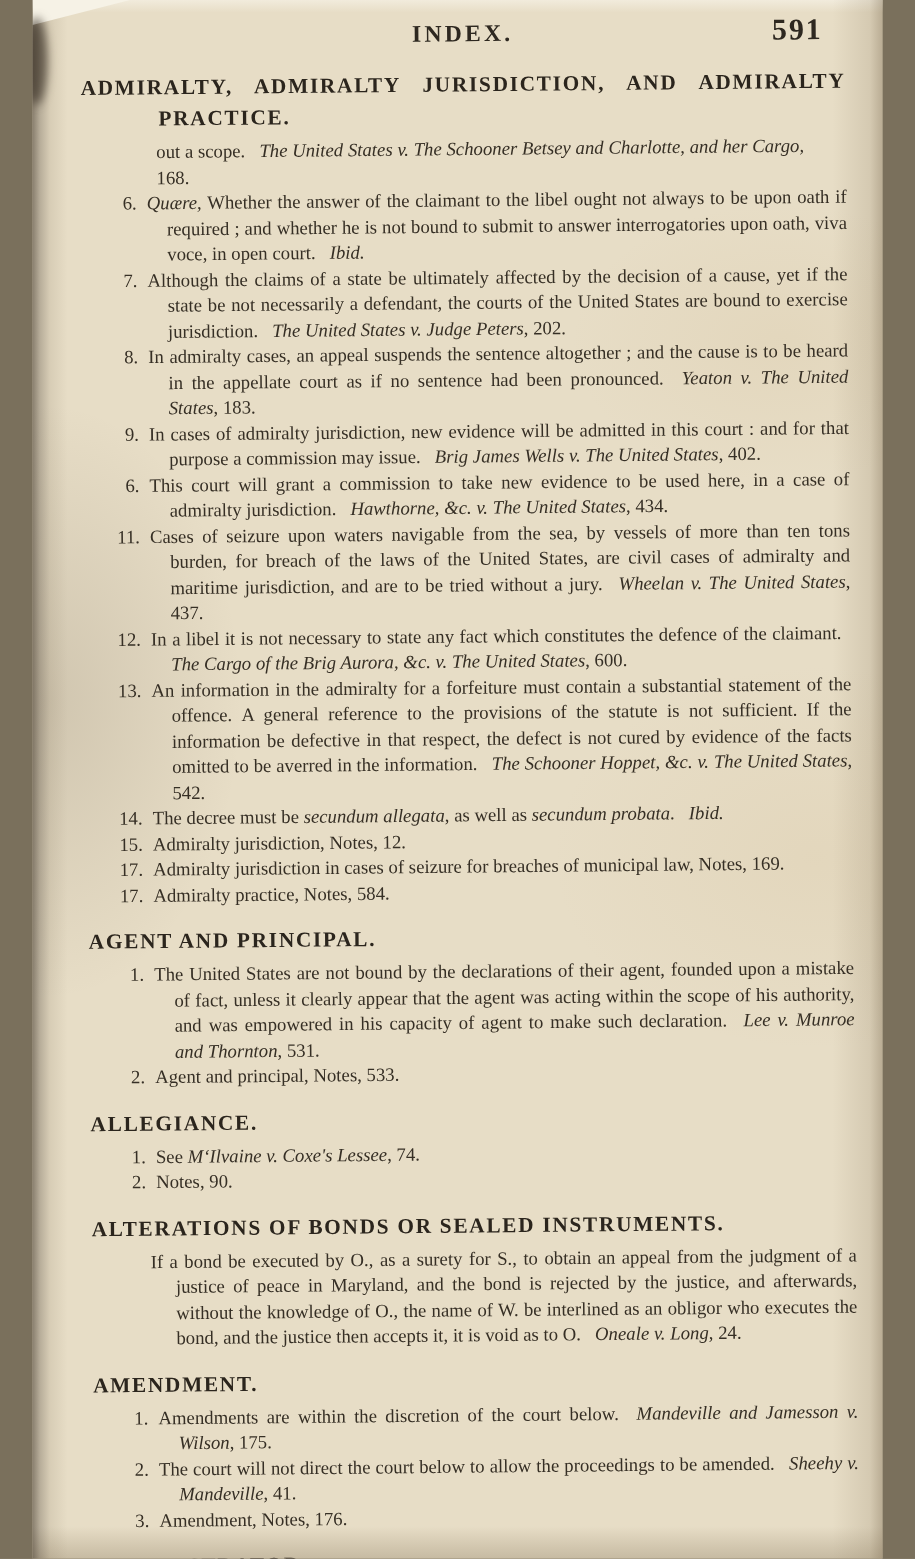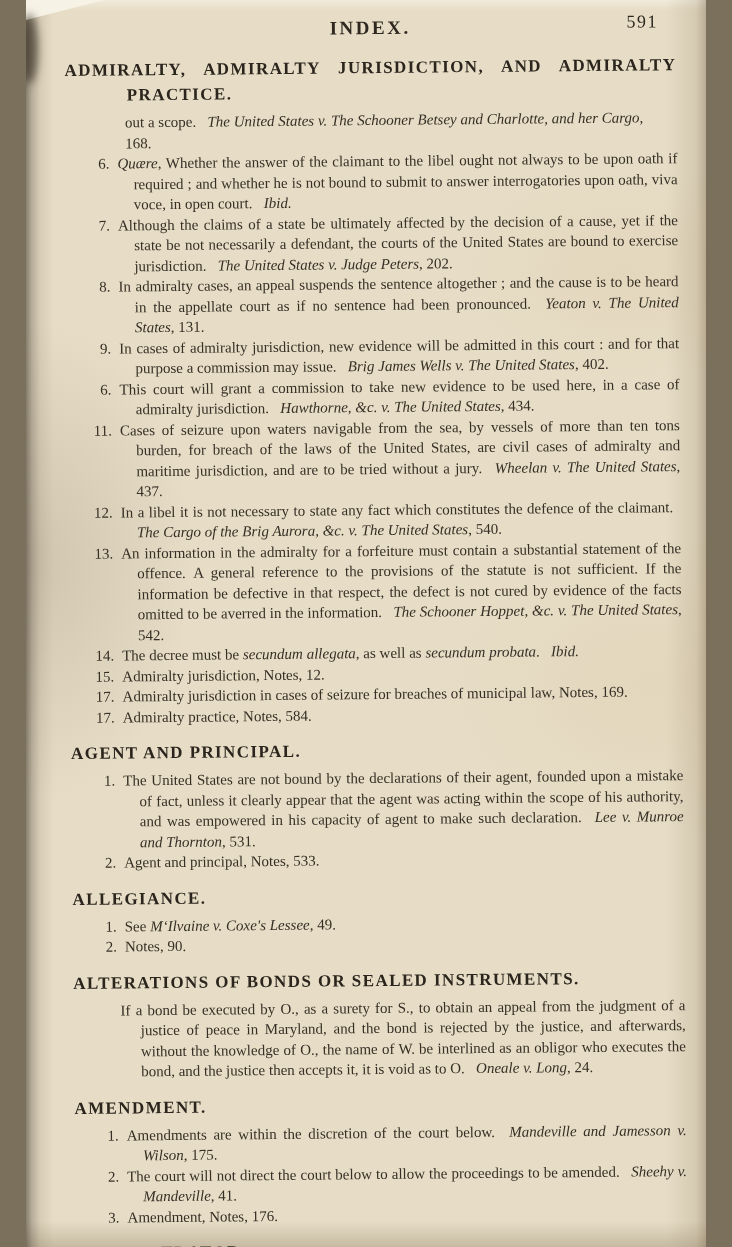--- a/index.html
+++ b/index.html
@@ -37,21 +37,21 @@
     transform-origin:0 0;
   }
   .page-header { position:relative; height:26px; margin-bottom:12px; }
   .page-title {
     position:absolute; left:50%; transform:translateX(-50%);
     margin:0; font-size:19px; font-weight:bold; letter-spacing:2.5px;
     color:#2e2820;
   }
   .page-number {
     position:absolute; right:18px; top:-3px;
-    font-size:18px; font-weight:normal; letter-spacing:1.5px;
+    font-size:24px; font-weight:bold; letter-spacing:1.5px;
     color:#2e2820;
   }
   .section-heading {
     margin:13px 0 5px 0;
     font-size:17px; font-weight:bold; letter-spacing:1.4px;
     line-height:25px;
     padding-left:62px; text-indent:-62px;
     text-align:justify;
     color:#2b251d;
   }
@@ -81,39 +81,39 @@
       <h1 class="page-title">INDEX.</h1>
       <span class="page-number">591</span>
     </div>
     <main id="sections">
         <section class="index-section">
           <h2 class="section-heading">ADMIRALTY, ADMIRALTY JURISDICTION, AND ADMIRALTY PRACTICE.</h2>
           <div class="entry entry-continuation"><span class="entry-text">out a scope.  </span><span class="case-name">The United States v. The Schooner Betsey and Charlotte, and her Cargo,</span><span class="entry-text">
 168.</span></div>
           <div class="entry entry-numbered"><span class="entry-number">6.</span><span class="case-name">Quære,</span><span class="entry-text"> Whether the answer of the claimant to the libel ought not always to be upon oath if required ; and whether he is not bound to submit to answer interrogatories upon oath, viva voce, in open court.  </span><span class="case-name">Ibid.</span></div>
           <div class="entry entry-numbered"><span class="entry-number">7.</span><span class="entry-text">Although the claims of a state be ultimately affected by the decision of a cause, yet if the state be not necessarily a defendant, the courts of the United States are bound to exercise jurisdiction.  </span><span class="case-name">The United States v. Judge Peters</span><span class="entry-text">, 202.</span></div>
-          <div class="entry entry-numbered"><span class="entry-number">8.</span><span class="entry-text">In admiralty cases, an appeal suspends the sentence altogether ; and the cause is to be heard in the appellate court as if no sentence had been pronounced.  </span><span class="case-name">Yeaton v. The United States</span><span class="entry-text">, 131.</span></div>
+          <div class="entry entry-numbered"><span class="entry-number">8.</span><span class="entry-text">In admiralty cases, an appeal suspends the sentence altogether ; and the cause is to be heard in the appellate court as if no sentence had been pronounced.  </span><span class="case-name">Yeaton v. The United States</span><span class="entry-text">, 183.</span></div>
           <div class="entry entry-numbered"><span class="entry-number">9.</span><span class="entry-text">In cases of admiralty jurisdiction, new evidence will be admitted in this court : and for that purpose a commission may issue.  </span><span class="case-name">Brig James Wells v. The United States</span><span class="entry-text">, 402.</span></div>
           <div class="entry entry-numbered"><span class="entry-number">6.</span><span class="entry-text">This court will grant a commission to take new evidence to be used here, in a case of admiralty jurisdiction.  </span><span class="case-name">Hawthorne, &amp;c. v. The United States</span><span class="entry-text">, 434.</span></div>
           <div class="entry entry-numbered"><span class="entry-number">11.</span><span class="entry-text">Cases of seizure upon waters navigable from the sea, by vessels of more than ten tons burden, for breach of the laws of the United States, are civil cases of admiralty and maritime jurisdiction, and are to be tried without a jury.  </span><span class="case-name">Wheelan v. The United States</span><span class="entry-text">, 437.</span></div>
-          <div class="entry entry-numbered"><span class="entry-number">12.</span><span class="entry-text">In a libel it is not necessary to state any fact which constitutes the defence of the claimant. </span><span class="case-name">The Cargo of the Brig Aurora, &amp;c. v. The United States</span><span class="entry-text">, 540.</span></div>
+          <div class="entry entry-numbered"><span class="entry-number">12.</span><span class="entry-text">In a libel it is not necessary to state any fact which constitutes the defence of the claimant. </span><span class="case-name">The Cargo of the Brig Aurora, &amp;c. v. The United States</span><span class="entry-text">, 600.</span></div>
           <div class="entry entry-numbered"><span class="entry-number">13.</span><span class="entry-text">An information in the admiralty for a forfeiture must contain a substantial statement of the offence. A general reference to the provisions of the statute is not sufficient. If the information be defective in that respect, the defect is not cured by evidence of the facts omitted to be averred in the information.  </span><span class="case-name">The Schooner Hoppet, &amp;c. v. The United States</span><span class="entry-text">, 542.</span></div>
           <div class="entry entry-numbered"><span class="entry-number">14.</span><span class="entry-text">The decree must be </span><span class="case-name">secundum allegata</span><span class="entry-text">, as well as </span><span class="case-name">secundum probata</span><span class="entry-text">.  </span><span class="case-name">Ibid.</span></div>
           <div class="entry entry-numbered"><span class="entry-number">15.</span><span class="entry-text">Admiralty jurisdiction, Notes, 12.</span></div>
           <div class="entry entry-numbered"><span class="entry-number">17.</span><span class="entry-text">Admiralty jurisdiction in cases of seizure for breaches of municipal law, Notes, 169.</span></div>
           <div class="entry entry-numbered"><span class="entry-number">17.</span><span class="entry-text">Admiralty practice, Notes, 584.</span></div>
         </section>
         <section class="index-section">
           <h2 class="section-heading">AGENT AND PRINCIPAL.</h2>
           <div class="entry entry-numbered"><span class="entry-number">1.</span><span class="entry-text">The United States are not bound by the declarations of their agent, founded upon a mistake of fact, unless it clearly appear that the agent was acting within the scope of his authority, and was empowered in his capacity of agent to make such declaration.  </span><span class="case-name">Lee v. Munroe and Thornton</span><span class="entry-text">, 531.</span></div>
           <div class="entry entry-numbered"><span class="entry-number">2.</span><span class="entry-text">Agent and principal, Notes, 533.</span></div>
         </section>
         <section class="index-section">
           <h2 class="section-heading">ALLEGIANCE.</h2>
-          <div class="entry entry-numbered"><span class="entry-number">1.</span><span class="entry-text">See </span><span class="case-name">M‘Ilvaine v. Coxe's Lessee</span><span class="entry-text">, 49.</span></div>
+          <div class="entry entry-numbered"><span class="entry-number">1.</span><span class="entry-text">See </span><span class="case-name">M‘Ilvaine v. Coxe's Lessee</span><span class="entry-text">, 74.</span></div>
           <div class="entry entry-numbered"><span class="entry-number">2.</span><span class="entry-text">Notes, 90.</span></div>
         </section>
         <section class="index-section">
           <h2 class="section-heading">ALTERATIONS OF BONDS OR SEALED INSTRUMENTS.</h2>
           <div class="entry entry-paragraph"><span class="entry-text">If a bond be executed by O., as a surety for S., to obtain an appeal from the judgment of a justice of peace in Maryland, and the bond is rejected by the justice, and afterwards, without the knowledge of O., the name of W. be interlined as an obligor who executes the bond, and the justice then accepts it, it is void as to O.  </span><span class="case-name">Oneale v. Long</span><span class="entry-text">, 24.</span></div>
         </section>
         <section class="index-section">
           <h2 class="section-heading">AMENDMENT.</h2>
           <div class="entry entry-numbered"><span class="entry-number">1.</span><span class="entry-text">Amendments are within the discretion of the court below.  </span><span class="case-name">Mandeville and Jamesson v. Wilson</span><span class="entry-text">, 175.</span></div>
           <div class="entry entry-numbered"><span class="entry-number">2.</span><span class="entry-text">The court will not direct the court below to allow the proceedings to be amended.  </span><span class="case-name">Sheehy v. Mandeville</span><span class="entry-text">, 41.</span></div>

